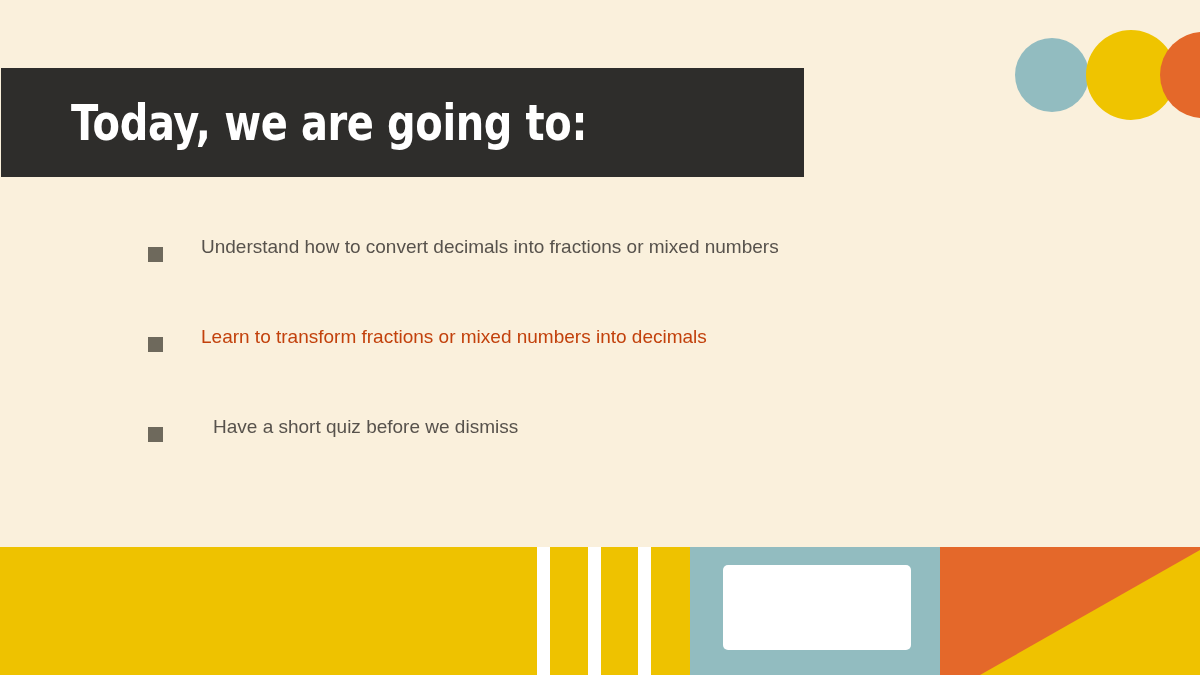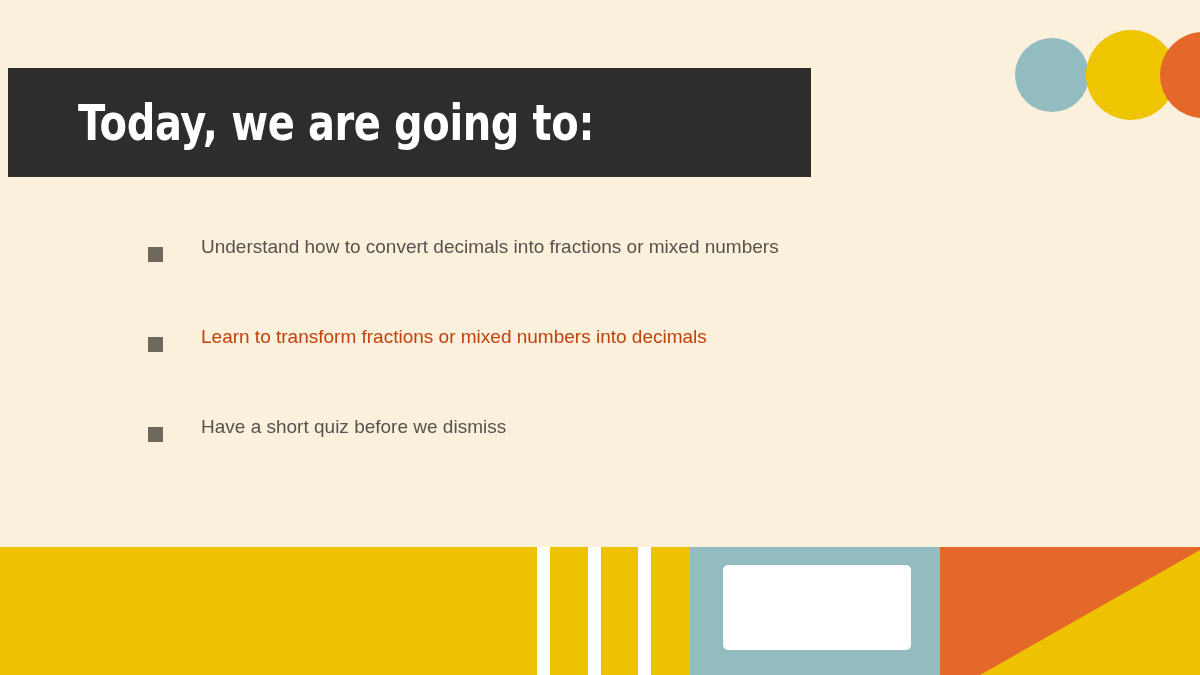--- a/index.html
+++ b/index.html
@@ -33,21 +33,21 @@
     position: absolute;
     border-radius: 50%;
   }
   .deco-circle.c1 { left: 15px;  top: 38px; width: 74px; height: 74px; }
   .deco-circle.c2 { left: 86px;  top: 30px; width: 90px; height: 90px; }
   .deco-circle.c3 { left: 160px; top: 32px; width: 86px; height: 86px; }
 
   
   .title-bar {
     position: absolute;
-    left: 8px;
+    left: 1px;
     top: 68px;
     width: 803px;
     height: 109px;
     background: #2e2d2b;
     display: flex;
     align-items: center;
     box-sizing: border-box;
     padding-left: 70px;
   }
   .title-text {
@@ -165,21 +165,21 @@
       <div class="bullet-text" style="color: rgb(87, 82, 76);">Understand how to convert decimals into fractions or mixed numbers</div>
     </div>
 
     <div class="bullet-row gap-extra">
       <div class="bullet-marker" style="background: rgb(110, 105, 92);"></div>
       <div class="bullet-text" style="color: #c2410c;">Learn to transform fractions or mixed numbers into decimals</div>
     </div>
 
     <div class="bullet-row">
       <div class="bullet-marker" style="background: rgb(110, 105, 92);"></div>
-      <div class="bullet-text" style="color: rgb(87, 82, 76);">Have a short quiz before we dismiss</div>
+      <div class="bullet-text" style="color: rgb(87, 82, 76); margin-left: 12px;">Have a short quiz before we dismiss</div>
     </div>
 
   </div>
 
   <div class="bottom-band">
     <div class="band-yellow-left" style="background: rgb(238, 194, 0);"></div>
     <div class="band-stripe s1" style="background: rgb(255, 255, 255);"></div>
     <div class="band-stripe s2" style="background: rgb(255, 255, 255);"></div>
     <div class="band-stripe s3" style="background: rgb(255, 255, 255);"></div>
     <div class="band-teal" style="background: rgb(146, 188, 192);"></div>

